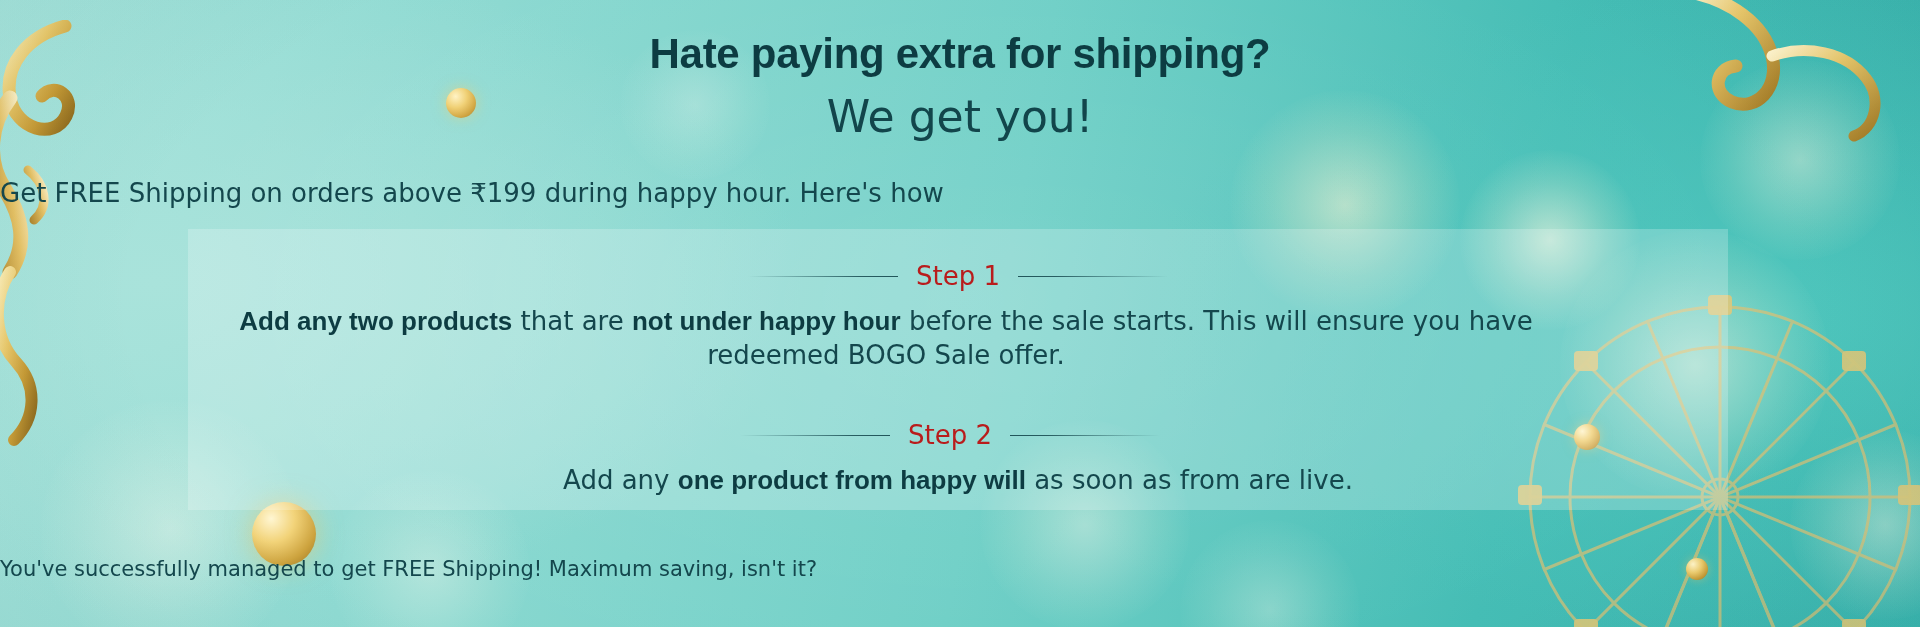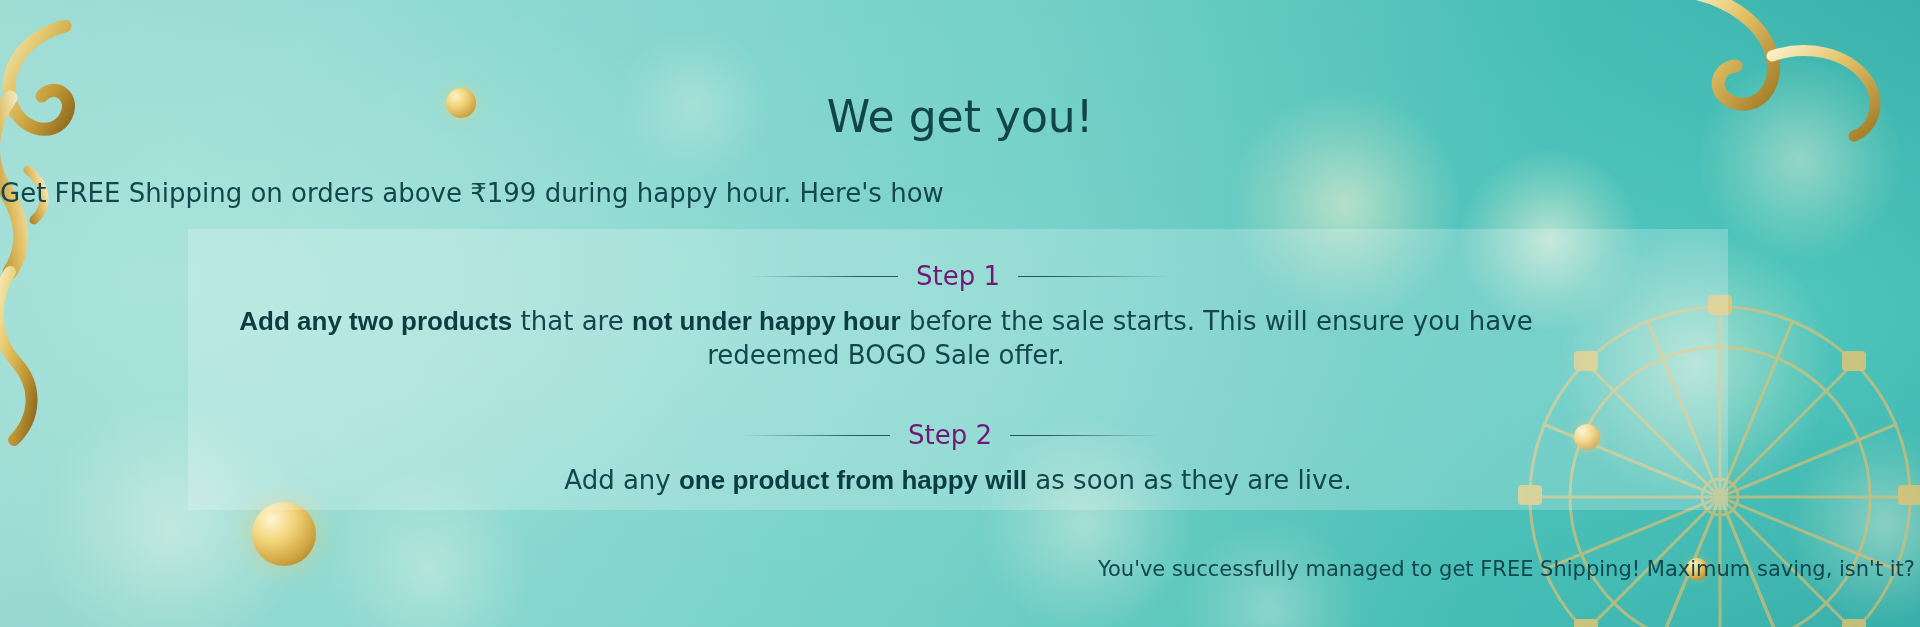--- a/index.html
+++ b/index.html
@@ -87,21 +87,21 @@
   .panel {
     position:absolute;
     left:188px; top:229px;
     width:1540px; height:281px;
     background:rgba(255,255,255,0.22);
   }
 
   .step-head {
     display:flex; align-items:center; justify-content:center;
     gap:18px;
-    font-size:26px; color:#701a75; font-weight:400;
+    font-size:26px; color:#b91c1c; font-weight:400;
     white-space:nowrap;
   }
   .rule { width:150px; height:1px; flex:none; }
   .rule.l { background:linear-gradient(to right, rgba(20,71,77,0) 0%, rgba(20,71,77,.85) 75%, rgba(20,71,77,.9) 100%); }
   .rule.r { background:linear-gradient(to left,  rgba(20,71,77,0) 0%, rgba(20,71,77,.85) 75%, rgba(20,71,77,.9) 100%); }
 
   .step-body {
     text-align:center;
     font-size:26px;
     line-height:1.32;
@@ -110,22 +110,22 @@
     padding:0 150px;
   }
   .step-body b { font-weight:700; color:#0d3c42; font-family:"Liberation Sans", sans-serif; }
 
   .s1-head { position:absolute; left:0; right:0; top:32px; }
   .s1-body { position:absolute; left:0; right:0; top:75px;padding-left:6px; }
   .s2-head { position:absolute; left:0; right:16px; top:191px; }
   .s2-body { position:absolute; left:0; right:0; top:234px; }
 
   .footnote {
-    position:absolute; top:557px; left:0; right:5px;
-    text-align:right;
+    position:absolute; top:557px; left:0; right:16px;
+    text-align:left;
     font-size:21px;
     color:#14474d;
     font-weight:400;
   }
 </style>
 </head>
 <body>
 
 <div class="bg">
   <div class="bg-base"></div>
@@ -203,35 +203,36 @@
   <div class="sphere sp-a"></div>
   <div class="sphere sp-b"></div>
   <div class="sphere sp-c"></div>
   <div class="sphere sp-d"></div>
 
   <div class="vig"></div>
 </div>
 
 <div class="content">
 
+  <div class="headline">Hate paying extra for shipping?</div>
   <div class="subhead">We get you!</div>
   <div class="lede">Get FREE Shipping on orders above ₹199 during happy hour. Here's how</div>
 
   <div class="panel">
 
     <div class="step-head s1-head">
       <span class="rule l"></span>
       <span>Step 1</span>
       <span class="rule r"></span>
     </div>
     <div class="step-body s1-body"><b>Add any two products</b><span> that are </span><b>not under happy hour</b><span> before the sale starts. This will ensure you have redeemed BOGO Sale offer.</span></div>
 
     <div class="step-head s2-head">
       <span class="rule l"></span>
       <span>Step 2</span>
       <span class="rule r"></span>
     </div>
-    <div class="step-body s2-body"><span>Add any </span><b>one product from happy will</b><span> as soon as they are live.</span></div>
+    <div class="step-body s2-body"><span>Add any </span><b>one product from happy will</b><span> as soon as from are live.</span></div>
 
   </div>
 
   <div class="footnote">You've successfully managed to get FREE Shipping! Maximum saving, isn't it?</div>
 </div>
 
 </body></html>

